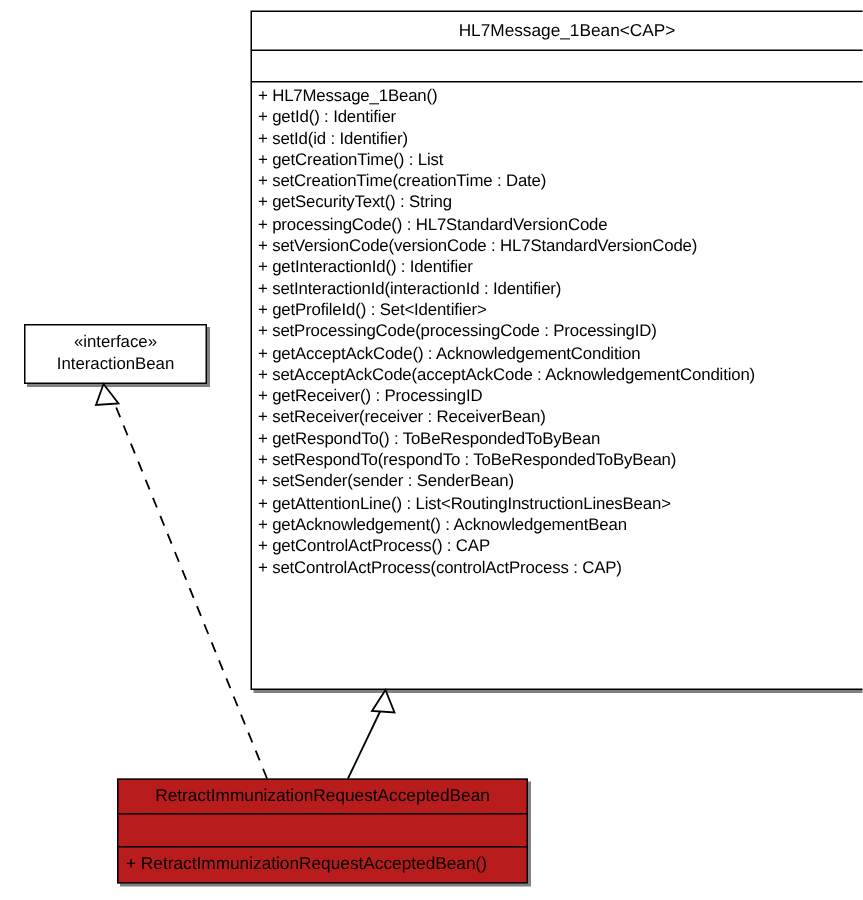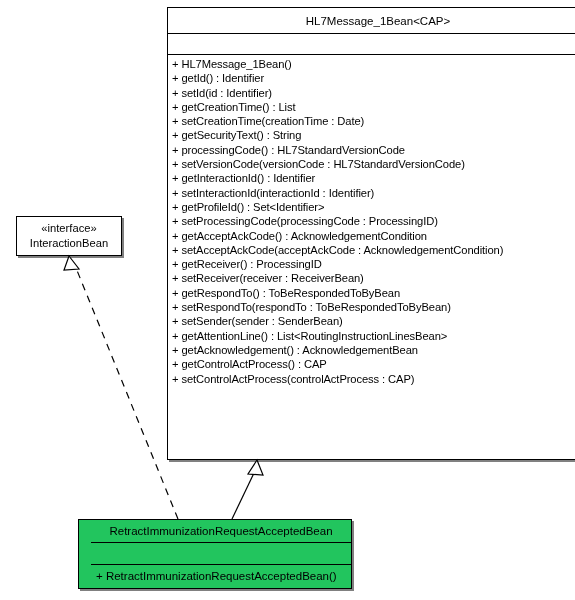--- a/index.html
+++ b/index.html
@@ -68,21 +68,21 @@
     line-height: 14.3px;
     color: #000;
     white-space: nowrap;
     letter-spacing: -0.1px;
   }
 
   
   #interface-box {
     left: 16px;
     top: 216px;
-    width: 106px;
+    width: 122px;
     height: 40px;
   }
   #interface-box .iface-inner {
     height: 100%;
     display: flex;
     flex-direction: column;
     align-items: center;
     justify-content: center;
   }
   #interface-box .iface-stereotype,
@@ -92,22 +92,21 @@
     color: #000;
     white-space: nowrap;
   }
 
   
   #derived-class {
     left: 78px;
     top: 519px;
     width: 274px;
     height: 70px;
-    background: #22c55e;
-    padding-left: 12px;
+    background: #b91c1c;
   }
   #derived-class .d-title {
     height: 23px;
     line-height: 23px;
     text-align: center;
     font-size: 11.5px;
     color: #000;
     white-space: nowrap;
   }
   #derived-class .d-attrs {

